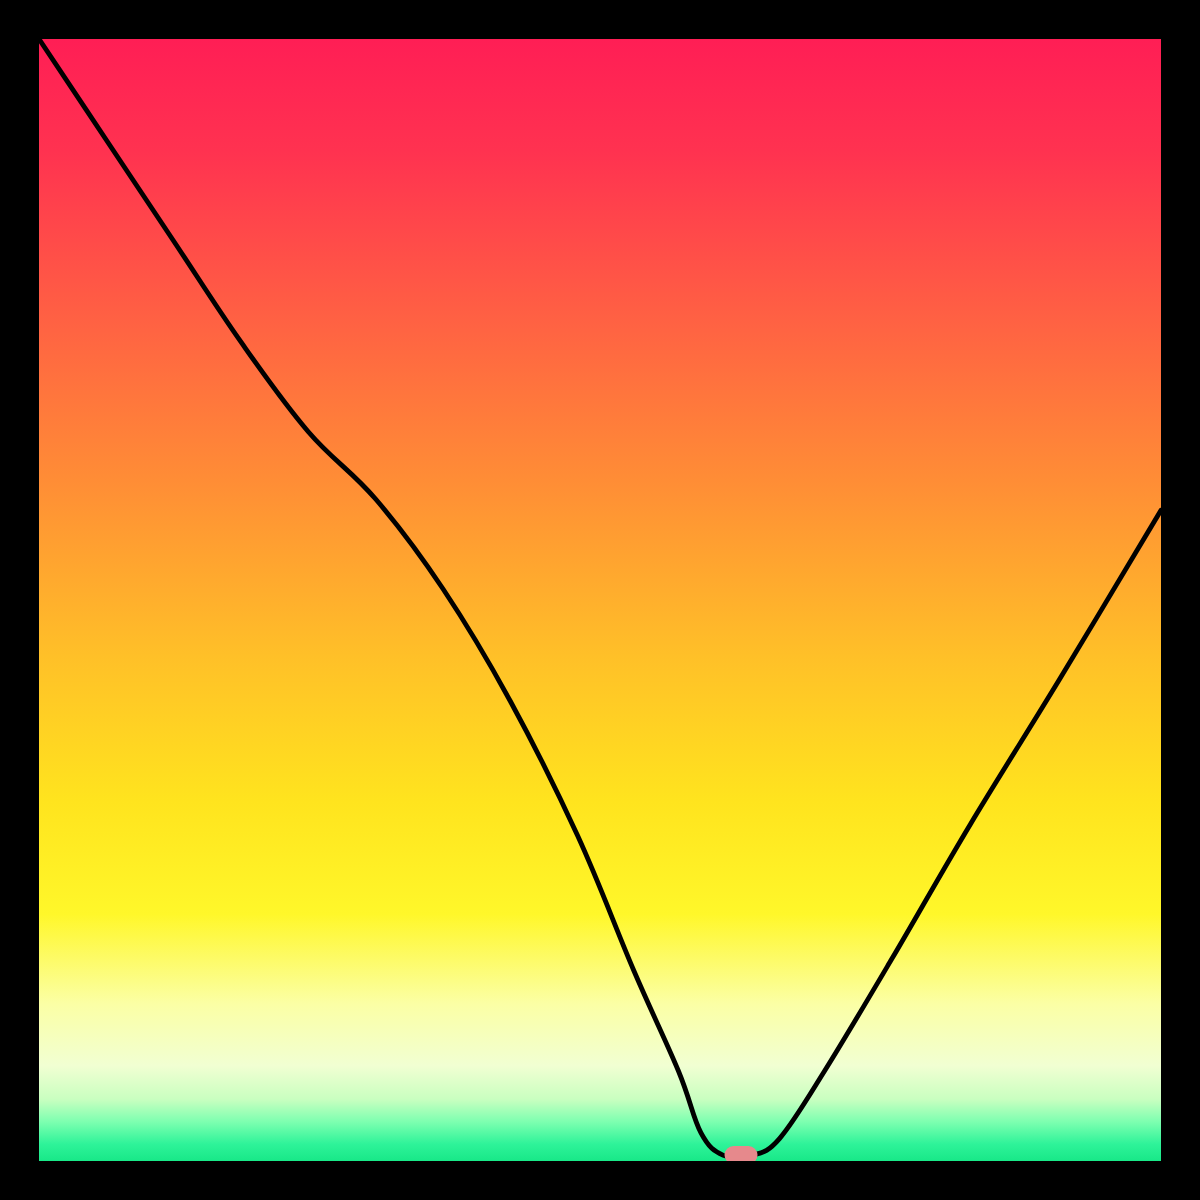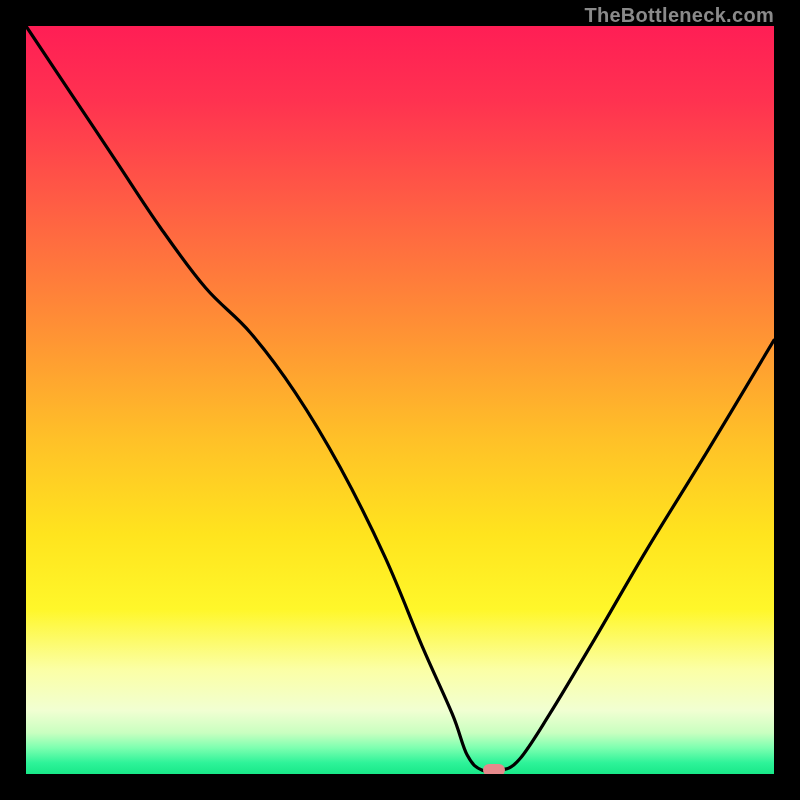--- a/index.html
+++ b/index.html
@@ -52,21 +52,20 @@
     width: 22px;
     height: 12px;
     border-radius: 6px;
     transform: translate(-50%, -50%);
   }
 </style>
 </head>
 <body>
 
 <div class="chart-container">
-  <div class="watermark">TheBottleneck.com</div>
 
   <div class="plot-area">
     <svg class="gradient-bg" viewBox="0 0 748 748" preserveAspectRatio="none">
       <defs>
         <linearGradient id="bgGrad" x1="0" y1="0" x2="0" y2="1">
             <stop offset="0%" stop-color="#ff1e55"></stop>
             <stop offset="10%" stop-color="#ff3250"></stop>
             <stop offset="25%" stop-color="#ff6143"></stop>
             <stop offset="40%" stop-color="#ff8f35"></stop>
             <stop offset="55.00000000000001%" stop-color="#ffc028"></stop>

